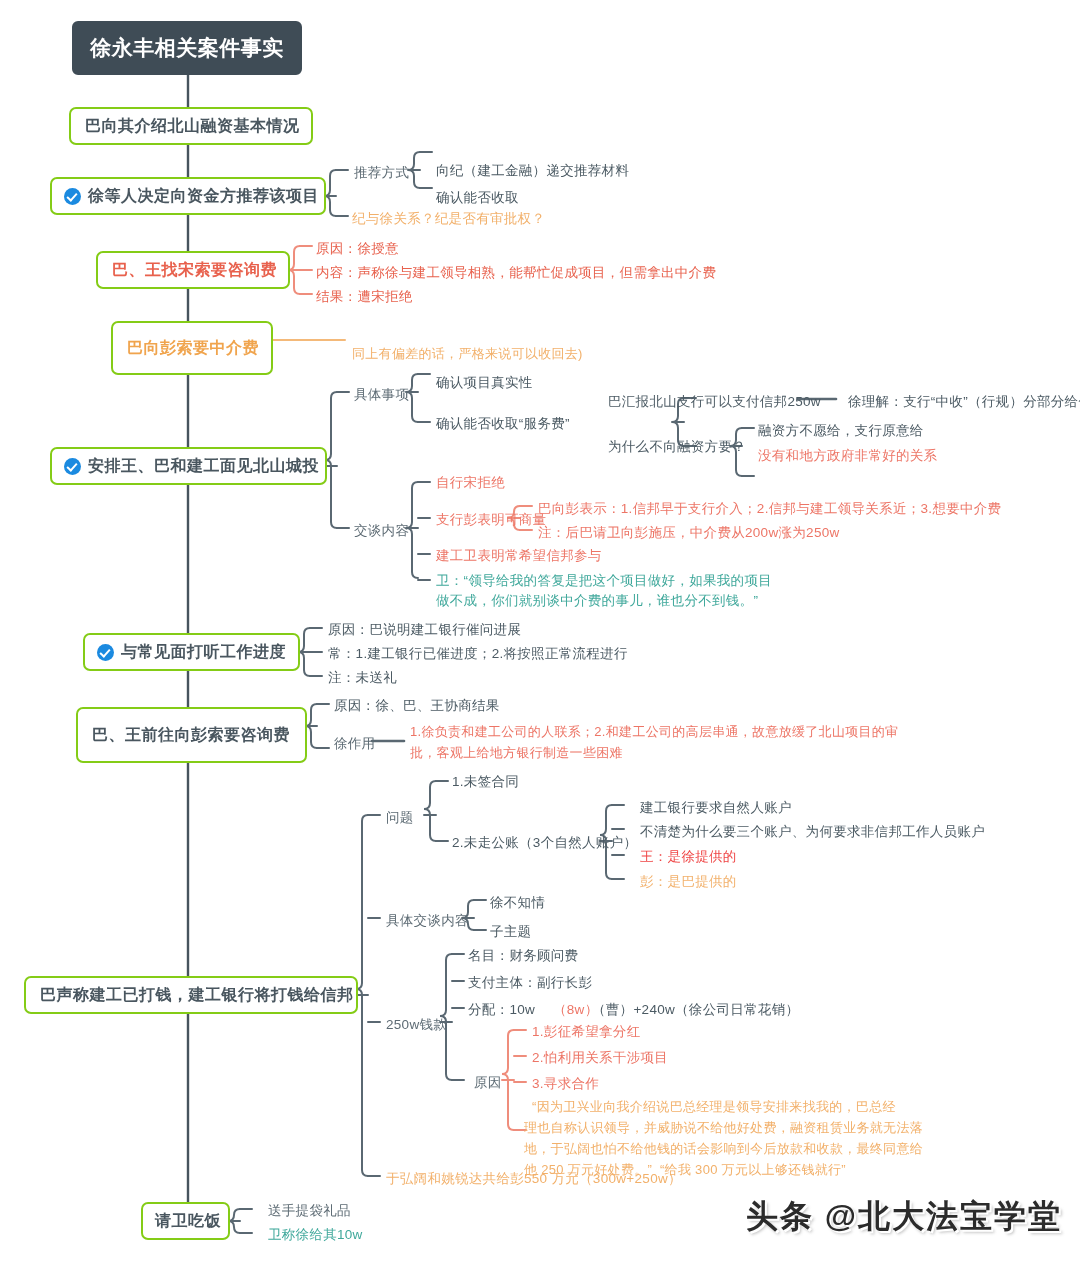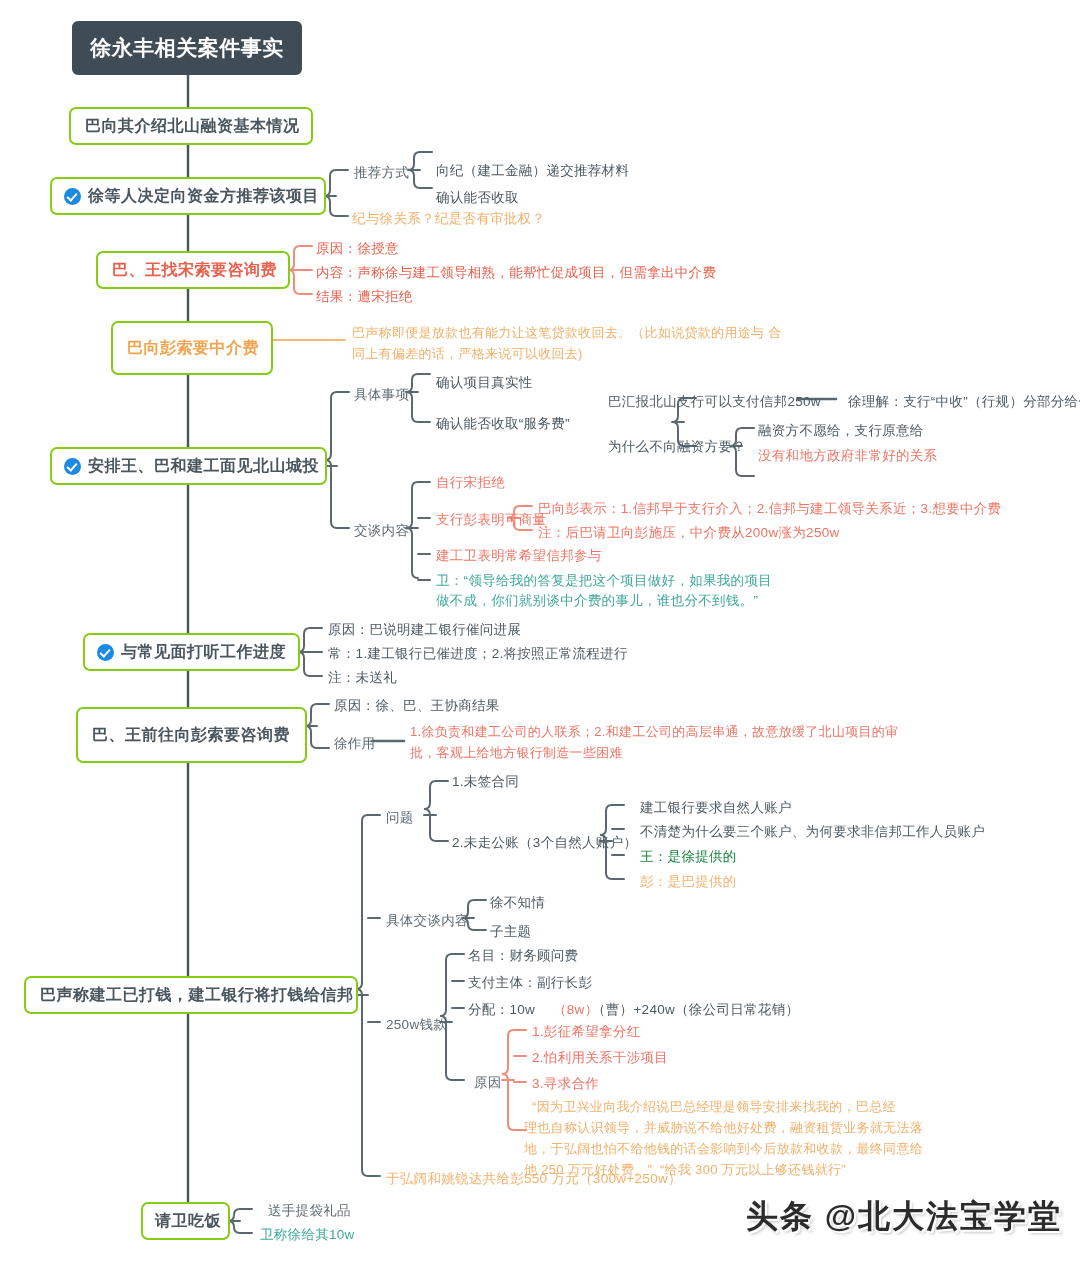--- a/index.html
+++ b/index.html
@@ -46,21 +46,21 @@
     white-space:pre;
     line-height:1.45;
     letter-spacing:.3px;
   }
   .c-dark{color:#4b5a63;}
   .c-gray{color:#5d6b74;}
   .c-red{color:#e8614d;}
   .c-redsoft{color:#ed7566;}
   .c-orangesoft{color:#f2b06a;}
   .c-teal{color:#3fa89b;}
-  .c-purple{color:#15803d;}
+  .c-purple{color:#ef4444;}
   .f13{font-size:13px;}
   .f135{font-size:13.5px;}
   
   #watermark{
     position:absolute;right:18px;bottom:22px;
     font-size:32px;font-weight:bold;
     color:#2b2b2b;
     letter-spacing:2px;
     text-shadow:2px 2px 0 #ffffff, 3px 3px 3px rgba(120,120,120,.45);
     white-space:nowrap;
@@ -250,21 +250,20 @@
 
   <span class="lbl f135 c-gray" style="left:354px;top:163px;">推荐方式</span>
   <span class="lbl f135 c-dark" style="left:436px;top:161px;">向纪（建工金融）递交推荐材料</span>
   <span class="lbl f135 c-dark" style="left:436px;top:188px;">确认能否收取</span>
   <span class="lbl f135 c-orangesoft" style="left:352px;top:209px;">纪与徐关系？纪是否有审批权？</span>
 
   <span class="lbl f135 c-red" style="left:316px;top:239px;">原因：徐授意</span>
   <span class="lbl f135 c-red" style="left:316px;top:263px;">内容：声称徐与建工领导相熟，能帮忙促成项目，但需拿出中介费</span>
   <span class="lbl f135 c-red" style="left:316px;top:287px;">结果：遭宋拒绝</span>
 
-  <span class="lbl f13 c-orangesoft" style="left:352px;top:324px;">巴声称即便是放款也有能力让这笔贷款收回去。（比如说贷款的用途与 合</span>
   <span class="lbl f13 c-orangesoft" style="left:352px;top:345px;">同上有偏差的话，严格来说可以收回去)</span>
 
   <span class="lbl f135 c-gray" style="left:354px;top:385px;">具体事项</span>
   <span class="lbl f135 c-dark" style="left:436px;top:373px;">确认项目真实性</span>
   <span class="lbl f135 c-dark" style="left:436px;top:414px;">确认能否收取“服务费”</span>
   <span class="lbl f135 c-dark" style="left:608px;top:392px;">巴汇报北山支行可以支付信邦250w</span>
   <span class="lbl f135 c-dark" style="left:848px;top:392px;">徐理解：支行“中收”（行规）分部分给信邦</span>
   <span class="lbl f135 c-dark" style="left:608px;top:437px;">为什么不向融资方要？</span>
   <span class="lbl f135 c-dark" style="left:758px;top:421px;">融资方不愿给，支行原意给</span>
   <span class="lbl f135 c-redsoft" style="left:758px;top:446px;">没有和地方政府非常好的关系</span>
@@ -310,17 +309,17 @@
   <span class="lbl f135 c-redsoft" style="left:532px;top:1022px;">1.彭征希望拿分红</span>
   <span class="lbl f135 c-redsoft" style="left:532px;top:1048px;">2.怕利用关系干涉项目</span>
   <span class="lbl f135 c-redsoft" style="left:532px;top:1074px;">3.寻求合作</span>
   <span class="lbl f13 c-orangesoft" style="left:532px;top:1098px;">“因为卫兴业向我介绍说巴总经理是领导安排来找我的，巴总经</span>
   <span class="lbl f13 c-orangesoft" style="left:524px;top:1119px;">理也自称认识领导，并威胁说不给他好处费，融资租赁业务就无法落</span>
   <span class="lbl f13 c-orangesoft" style="left:524px;top:1140px;">地，于弘阔也怕不给他钱的话会影响到今后放款和收款，最终同意给</span>
   <span class="lbl f13 c-orangesoft" style="left:524px;top:1161px;">他 250 万元好处费。”  “给我 300 万元以上够还钱就行”</span>
   <span class="lbl f135 c-orangesoft" style="left:386px;top:1169px;">于弘阔和姚锐达共给彭550 万元（300w+250w）</span>
 
   <span class="lbl f135 c-gray" style="left:268px;top:1201px;">送手提袋礼品</span>
-  <span class="lbl f135 c-teal" style="left:260px;top:1225px;">卫称徐给其10w</span>
+  <span class="lbl f135 c-teal" style="left:268px;top:1225px;">卫称徐给其10w</span>
 
   <div id="watermark">头条 @北大法宝学堂</div>
 
 </div>
 
 </body></html>

